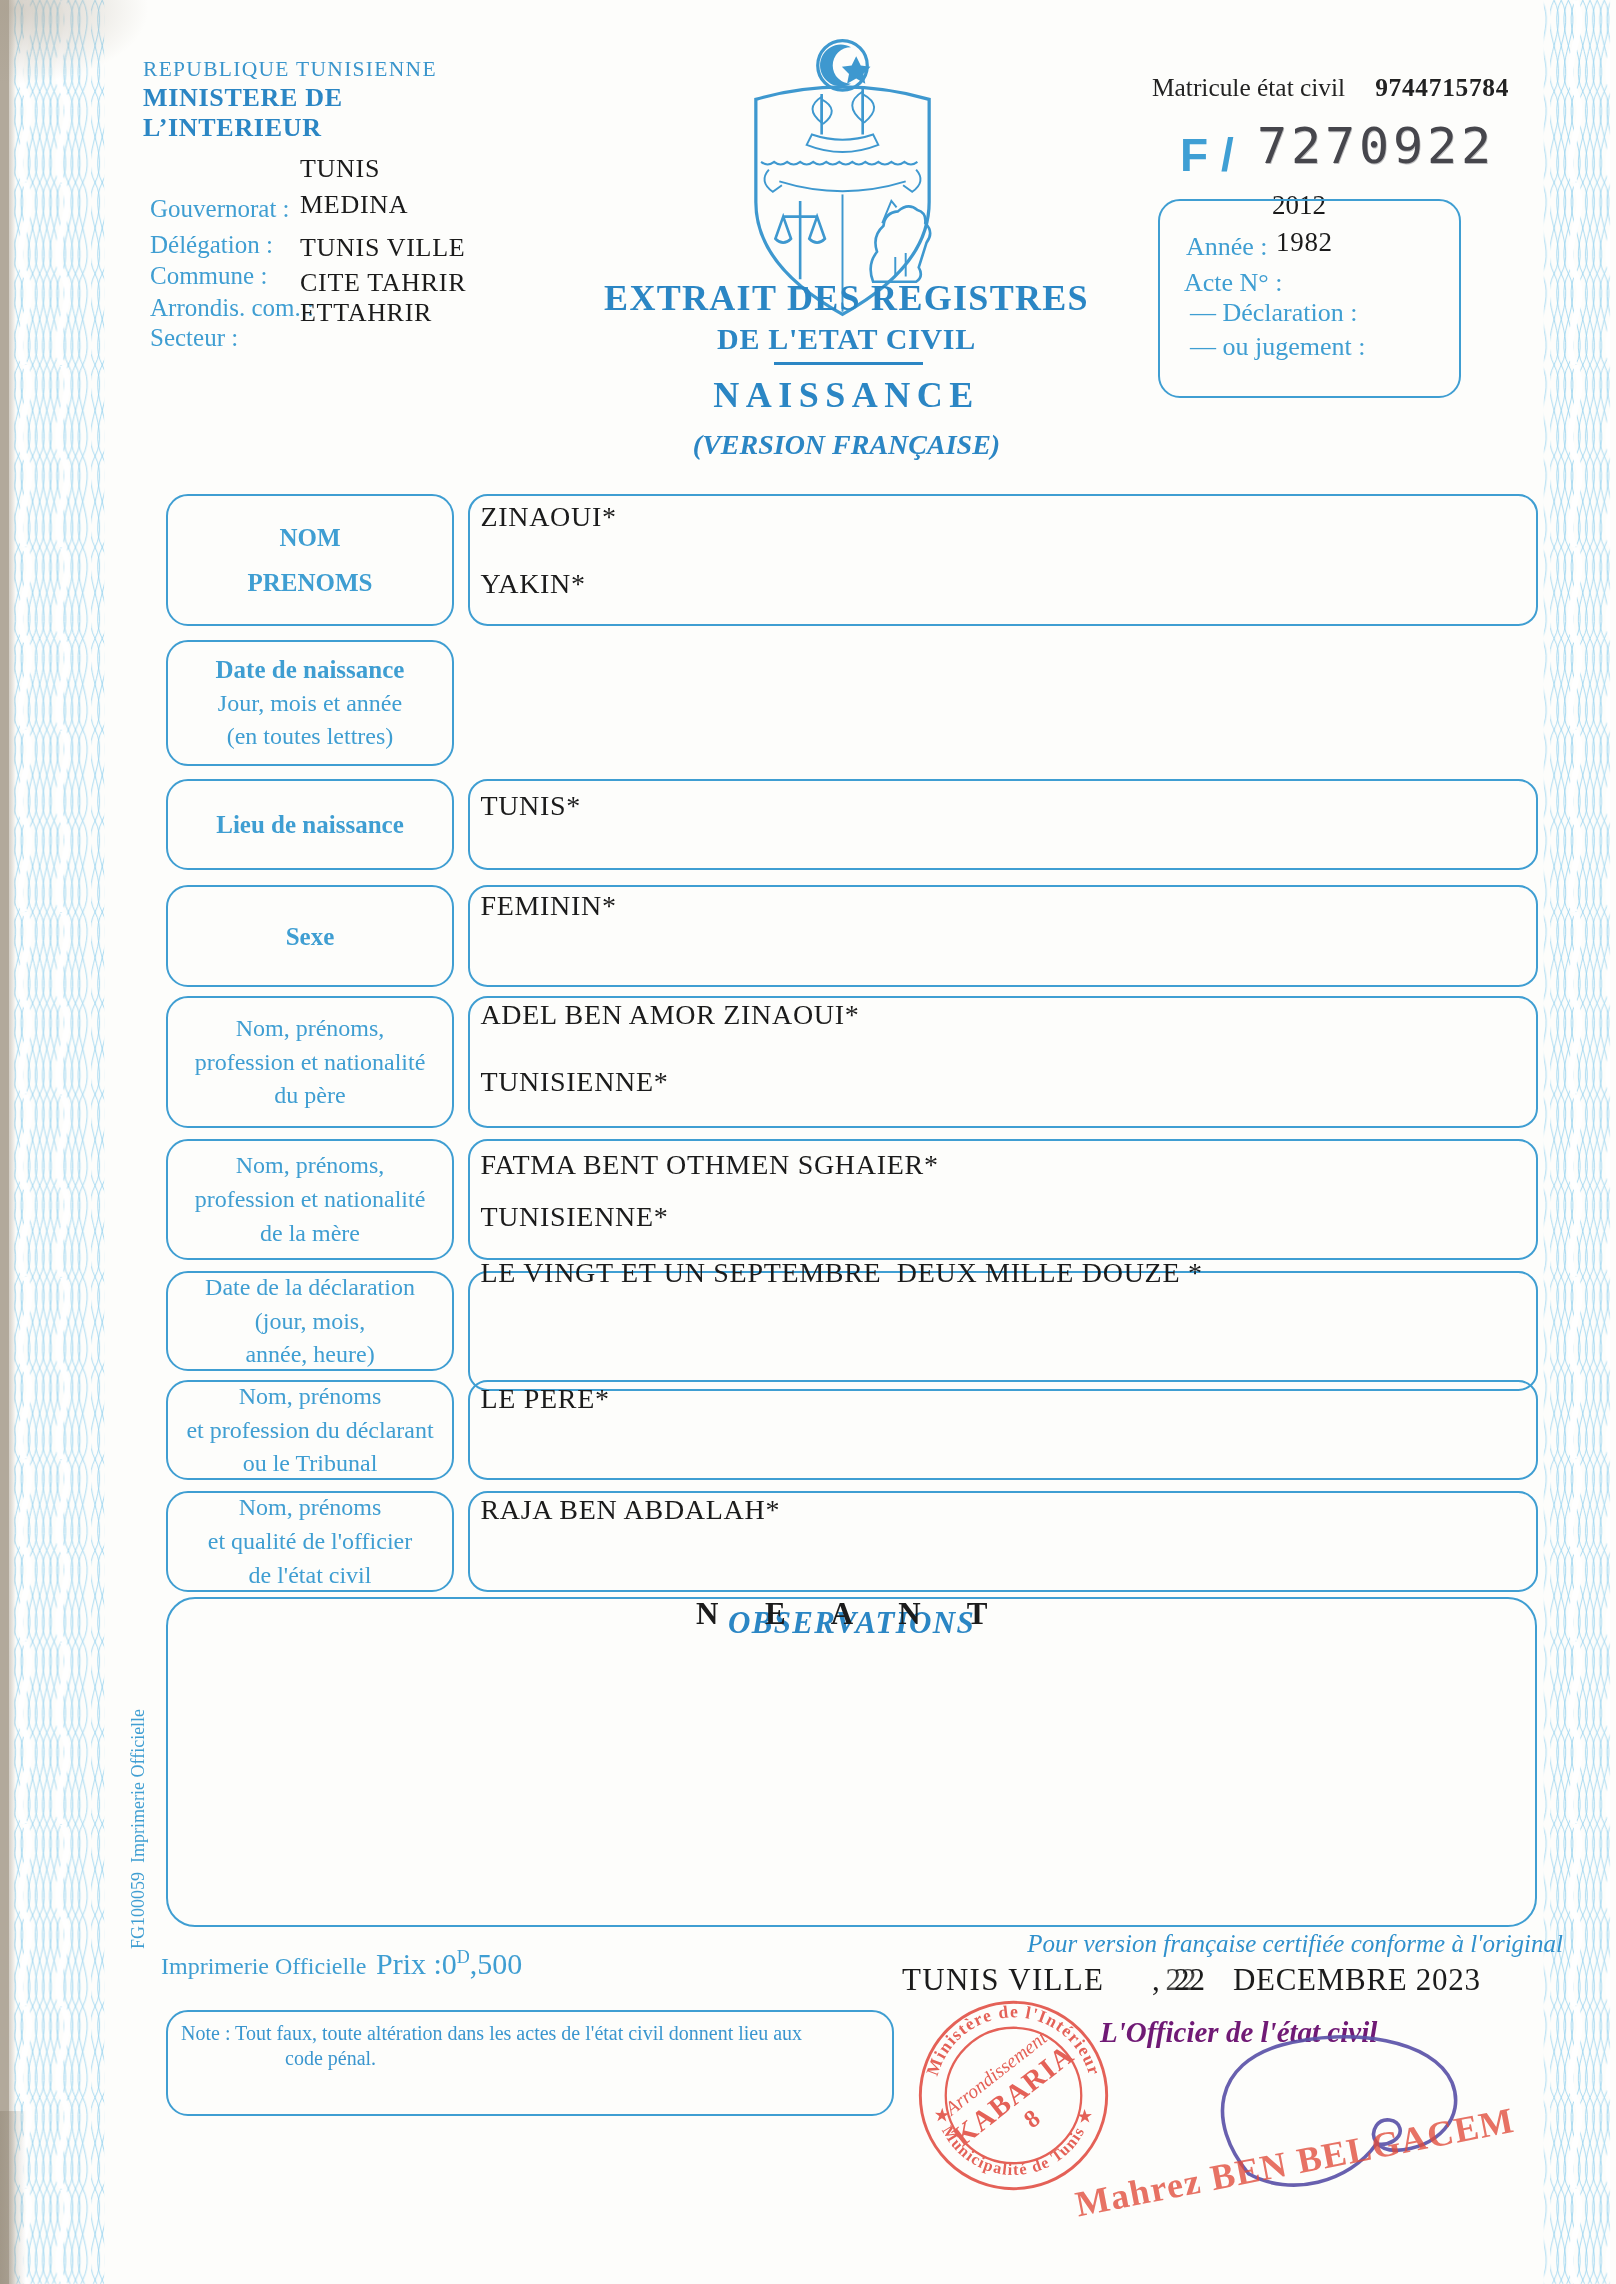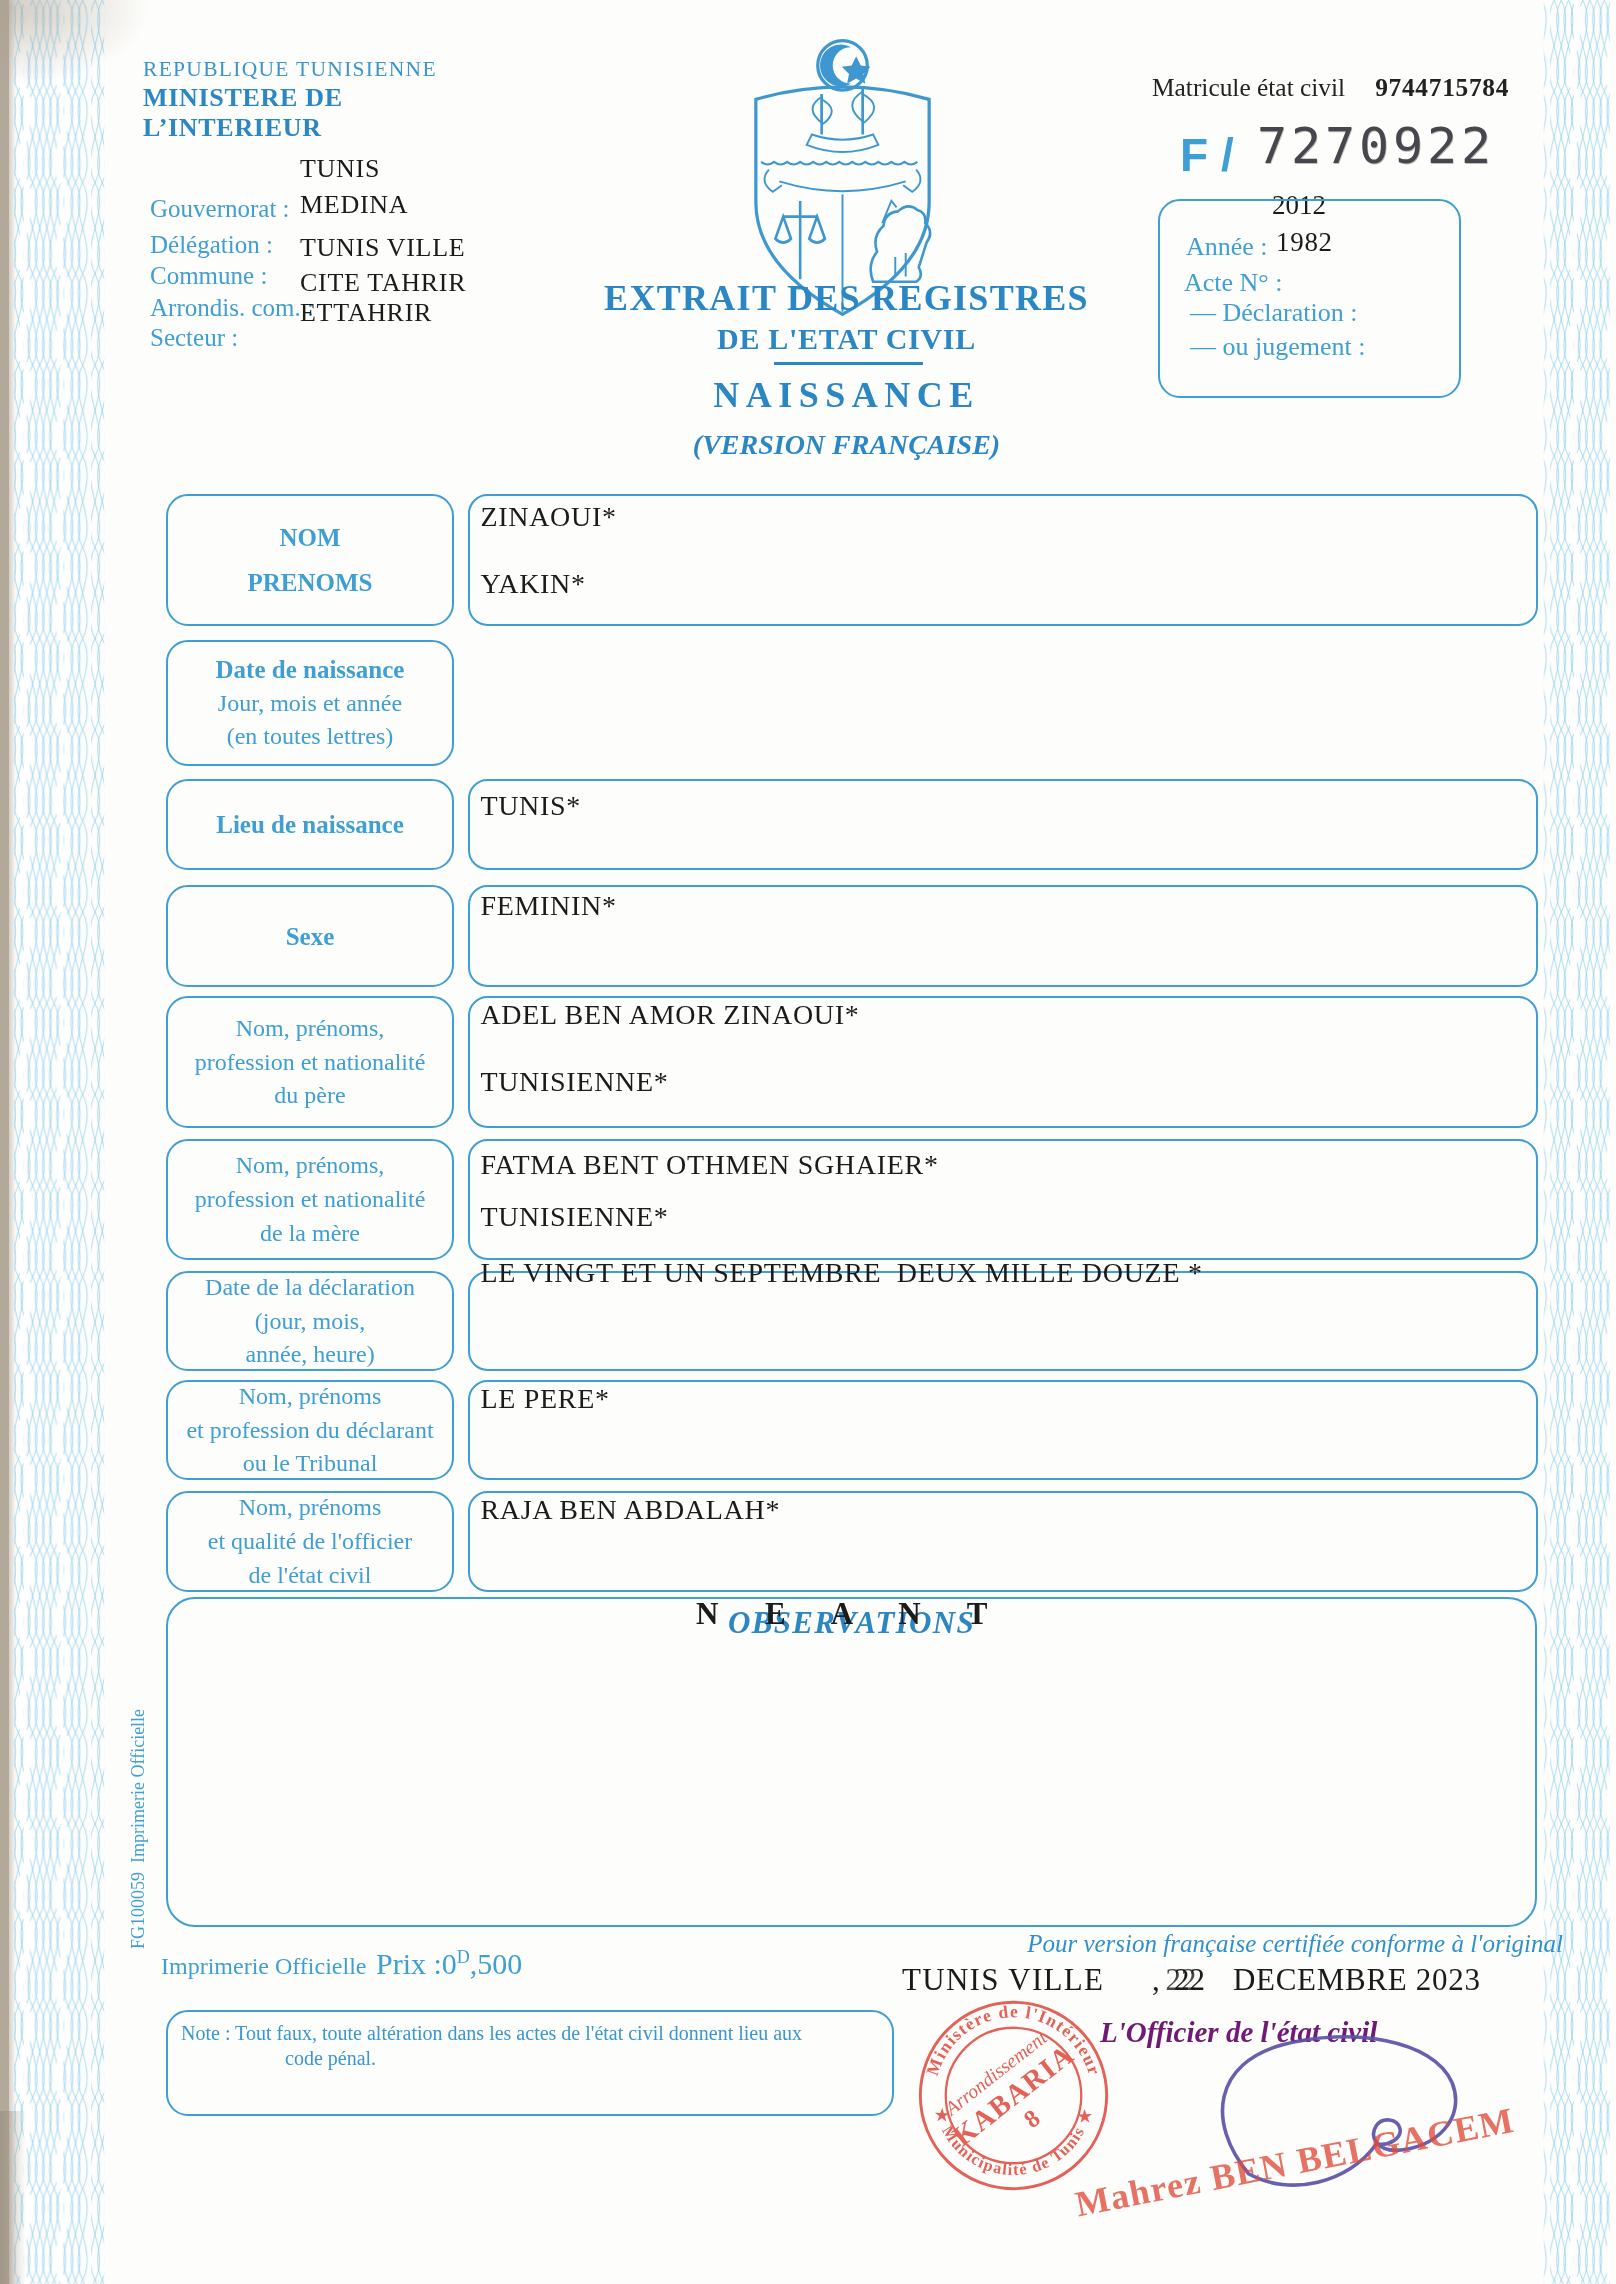--- a/index.html
+++ b/index.html
@@ -221,21 +221,21 @@
   <div class="vbox" style="top:1139px;height:121px">
     <span class="vl" style="top:7.8px">FATMA BENT OTHMEN SGHAIER*</span>
     <span class="vl" style="top:60px">TUNISIENNE*</span>
   </div>
 
   <div class="lbox" style="top:1271px;height:100px">
     <span class="ll">Date de la déclaration</span>
     <span class="ll">(jour, mois,</span>
     <span class="ll">année, heure)</span>
   </div>
-  <div class="vbox" style="top:1271px;height:100px">
+  <div class="vbox" style="top:1271px;height:120px">
     <span class="vl" style="top:-15.6px">LE VINGT ET UN SEPTEMBRE  DEUX MILLE DOUZE *</span>
   </div>
 
   <div class="lbox" style="top:1380px;height:100px">
     <span class="ll">Nom, prénoms</span>
     <span class="ll">et profession du déclarant</span>
     <span class="ll">ou le Tribunal</span>
   </div>
   <div class="vbox" style="top:1380px;height:100px">
     <span class="vl" style="top:1.3px">LE PERE*</span>

